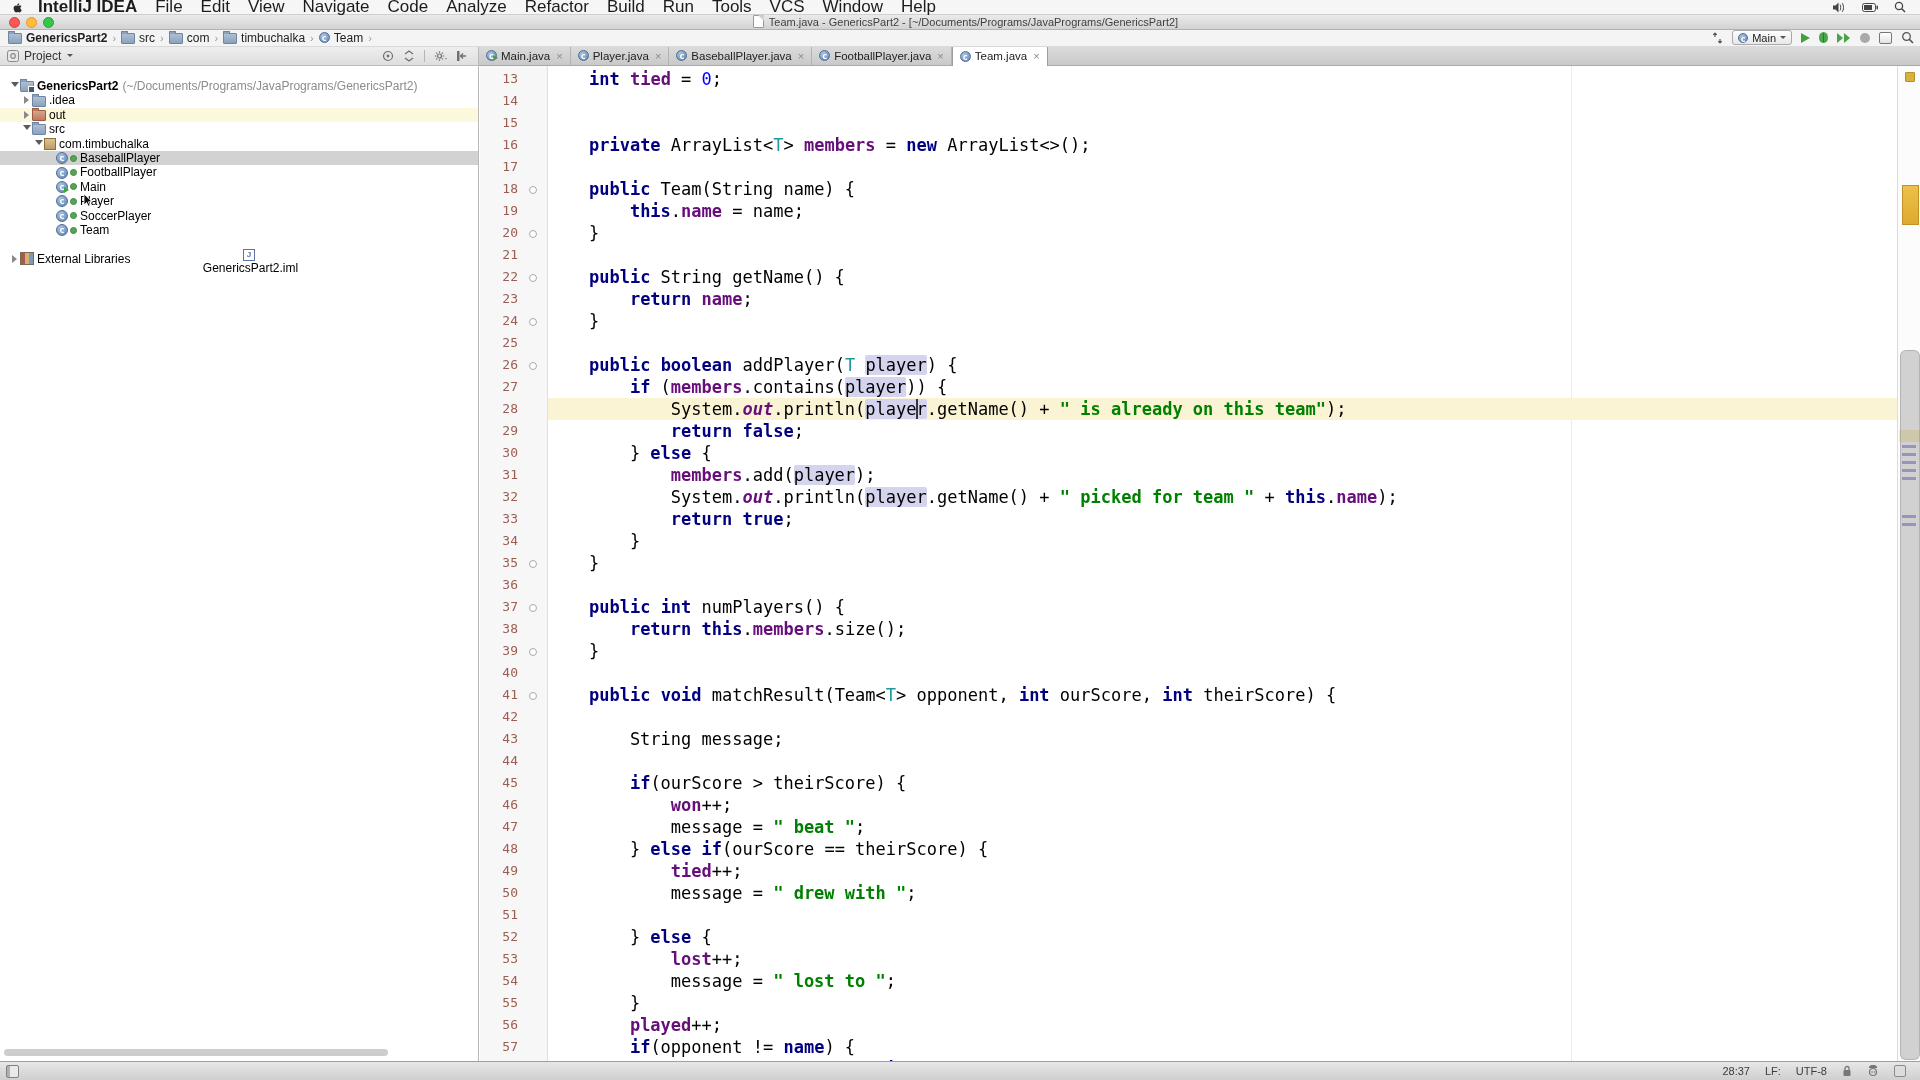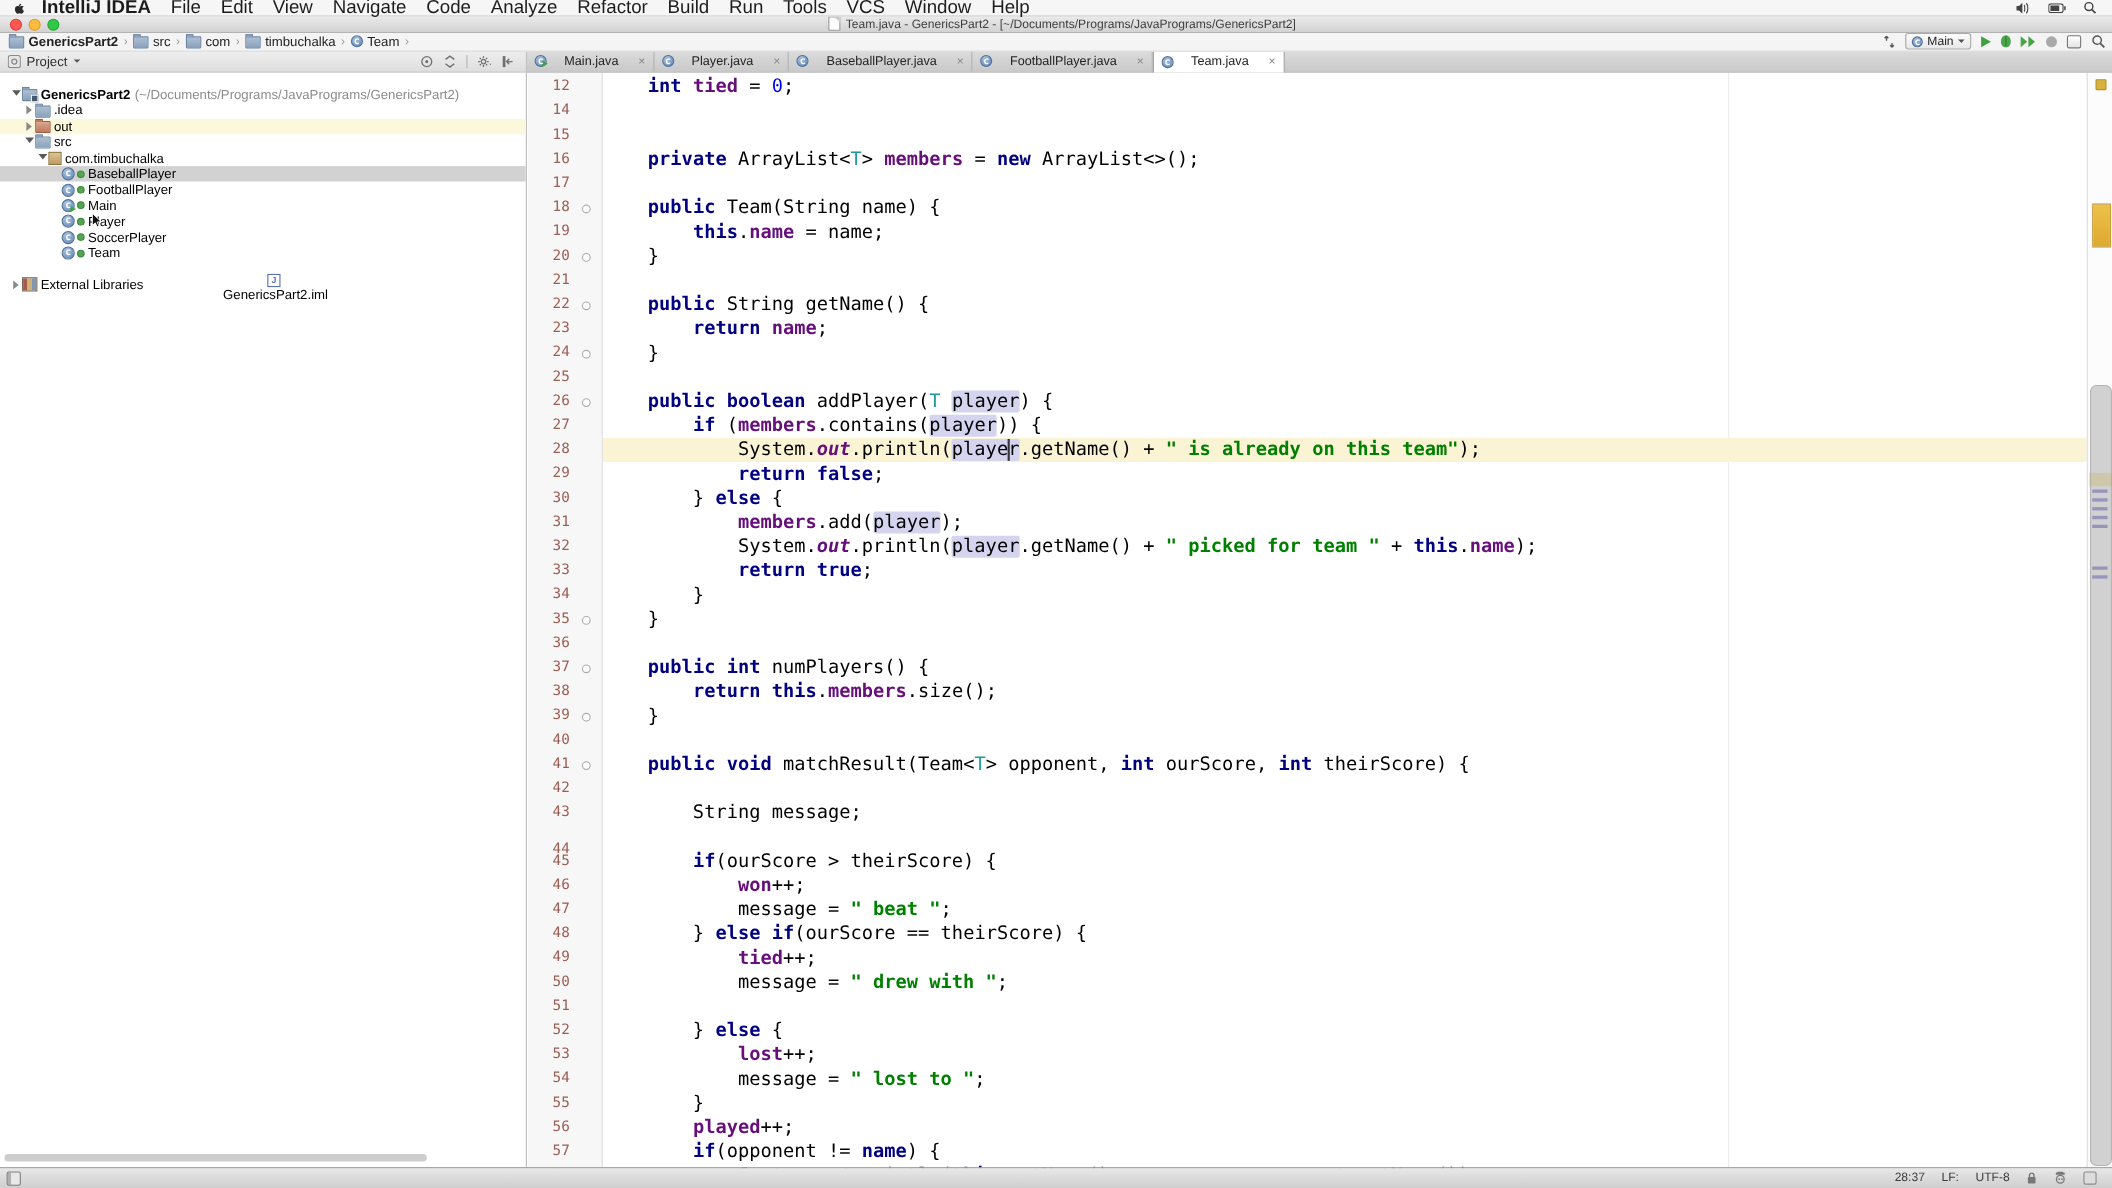--- a/index.html
+++ b/index.html
@@ -41,21 +41,21 @@
   .stop-ic{width:10px;height:10px;border-radius:50%;background:#a9a9a9;}
   .win-ic{width:11px;height:10px;border:1px solid #777;border-radius:2px;background:linear-gradient(#fff,#e4e4e4);}
   
   #phead{position:absolute;left:0;top:46px;width:479px;height:20px;background:linear-gradient(#efefef,#dedede);
          border-bottom:1px solid #bcbcbc;border-right:1px solid #b9b9b9;display:flex;align-items:center;
          font-size:12px;color:#333;z-index:47;box-sizing:border-box;}
   #phead .ph-ic{margin:0 5px 0 7px;}
   #phead .hicons{margin-left:auto;display:flex;align-items:center;gap:9px;padding-right:10px;}
   #tabbar{position:absolute;left:479px;top:46px;right:0;height:20px;background:linear-gradient(#dcdcdc,#c9c9c9);
           border-bottom:1px solid #a9a9a9;display:flex;align-items:stretch;z-index:47;box-sizing:border-box;}
-  .tab{display:flex;align-items:center;gap:16px;padding:0 7px;font-size:11.5px;color:#222;border-right:1px solid #b2b2b2;}
+  .tab{display:flex;align-items:center;gap:4px;padding:0 7px;font-size:11.5px;color:#222;border-right:1px solid #b2b2b2;}
   .tab .x{color:#8a8a8a;font-size:11px;margin-left:2px;}
   .tab.active{background:#ffffff;border-right:1px solid #9d9d9d;border-left:1px solid #9d9d9d;margin-bottom:-1px;}
   
   #ppanel{position:absolute;left:0;top:66px;width:479px;bottom:18px;background:#fff;border-right:1px solid #b9b9b9;
           overflow:hidden;box-sizing:border-box;z-index:10;}
   .trow{position:absolute;left:0;right:0;height:14.4px;line-height:14.4px;font-size:12px;color:#000;
         display:flex;align-items:center;white-space:nowrap;}
   .trow.sel{background:#d2d2d2;}
   .trow.hl{background:#fbf8dc;}
   .trow .lbl{margin-left:3px;}
@@ -366,21 +366,21 @@
           <span class="lbl">External Libraries</span>
         </div>
       </div>
     <div id="pscroll"></div>
   </div>
 
   <div id="editor">
     <div id="gutterbg"></div>
     <div id="marginline"></div>
     <div id="lines">
-        <div class="cl" style="top: 2px;"><span class="ln">12</span><span class="ct"><span class="tk-p">    </span><span class="tk-k">int</span><span class="tk-p"> </span><span class="tk-f">tied</span><span class="tk-p"> = </span><span class="tk-n">0</span><span class="tk-p">;</span></span></div>
+        <div class="cl" style="top: 2px;"><span class="ln">13</span><span class="ct"><span class="tk-p">    </span><span class="tk-k">int</span><span class="tk-p"> </span><span class="tk-f">tied</span><span class="tk-p"> = </span><span class="tk-n">0</span><span class="tk-p">;</span></span></div>
         <div class="cl" style="top: 24px;"><span class="ln">14</span><span class="ct"></span></div>
         <div class="cl" style="top: 46px;"><span class="ln">15</span><span class="ct"></span></div>
         <div class="cl" style="top: 68px;"><span class="ln">16</span><span class="ct"><span class="tk-p">    </span><span class="tk-k">private</span><span class="tk-p"> ArrayList&lt;</span><span class="tk-t">T</span><span class="tk-p">&gt; </span><span class="tk-f">members</span><span class="tk-p"> = </span><span class="tk-k">new</span><span class="tk-p"> ArrayList&lt;&gt;();</span></span></div>
         <div class="cl" style="top: 90px;"><span class="ln">17</span><span class="ct"></span></div>
         <div class="cl" style="top: 112px;"><span class="ln">18</span><span class="folddot"></span><span class="ct"><span class="tk-p">    </span><span class="tk-k">public</span><span class="tk-p"> Team(String name) {</span></span></div>
         <div class="cl" style="top: 134px;"><span class="ln">19</span><span class="ct"><span class="tk-p">        </span><span class="tk-k">this</span><span class="tk-p">.</span><span class="tk-f">name</span><span class="tk-p"> = name;</span></span></div>
         <div class="cl" style="top: 156px;"><span class="ln">20</span><span class="folddot"></span><span class="ct"><span class="tk-p">    }</span></span></div>
         <div class="cl" style="top: 178px;"><span class="ln">21</span><span class="ct"></span></div>
         <div class="cl" style="top: 200px;"><span class="ln">22</span><span class="folddot"></span><span class="ct"><span class="tk-p">    </span><span class="tk-k">public</span><span class="tk-p"> String getName() {</span></span></div>
         <div class="cl" style="top: 222px;"><span class="ln">23</span><span class="ct"><span class="tk-p">        </span><span class="tk-k">return</span><span class="tk-p"> </span><span class="tk-f">name</span><span class="tk-p">;</span></span></div>
@@ -397,21 +397,21 @@
         <div class="cl" style="top: 464px;"><span class="ln">34</span><span class="ct"><span class="tk-p">        }</span></span></div>
         <div class="cl" style="top: 486px;"><span class="ln">35</span><span class="folddot"></span><span class="ct"><span class="tk-p">    }</span></span></div>
         <div class="cl" style="top: 508px;"><span class="ln">36</span><span class="ct"></span></div>
         <div class="cl" style="top: 530px;"><span class="ln">37</span><span class="folddot"></span><span class="ct"><span class="tk-p">    </span><span class="tk-k">public</span><span class="tk-p"> </span><span class="tk-k">int</span><span class="tk-p"> numPlayers() {</span></span></div>
         <div class="cl" style="top: 552px;"><span class="ln">38</span><span class="ct"><span class="tk-p">        </span><span class="tk-k">return</span><span class="tk-p"> </span><span class="tk-k">this</span><span class="tk-p">.</span><span class="tk-f">members</span><span class="tk-p">.size();</span></span></div>
         <div class="cl" style="top: 574px;"><span class="ln">39</span><span class="folddot"></span><span class="ct"><span class="tk-p">    }</span></span></div>
         <div class="cl" style="top: 596px;"><span class="ln">40</span><span class="ct"></span></div>
         <div class="cl" style="top: 618px;"><span class="ln">41</span><span class="folddot"></span><span class="ct"><span class="tk-p">    </span><span class="tk-k">public</span><span class="tk-p"> </span><span class="tk-k">void</span><span class="tk-p"> matchResult(Team&lt;</span><span class="tk-t">T</span><span class="tk-p">&gt; opponent, </span><span class="tk-k">int</span><span class="tk-p"> ourScore, </span><span class="tk-k">int</span><span class="tk-p"> theirScore) {</span></span></div>
         <div class="cl" style="top: 640px;"><span class="ln">42</span><span class="ct"></span></div>
         <div class="cl" style="top: 662px;"><span class="ln">43</span><span class="ct"><span class="tk-p">        String message;</span></span></div>
-        <div class="cl" style="top: 684px; margin-top: 11px;"><span class="ln">44</span><span class="ct"></span></div>
+        <div class="cl" style="top: 684px;"><span class="ln">44</span><span class="ct"></span></div>
         <div class="cl" style="top: 706px;"><span class="ln">45</span><span class="ct"><span class="tk-p">        </span><span class="tk-k">if</span><span class="tk-p">(ourScore &gt; theirScore) {</span></span></div>
         <div class="cl" style="top: 728px;"><span class="ln">46</span><span class="ct"><span class="tk-p">            </span><span class="tk-f">won</span><span class="tk-p">++;</span></span></div>
         <div class="cl" style="top: 750px;"><span class="ln">47</span><span class="ct"><span class="tk-p">            message = </span><span class="tk-s">" beat "</span><span class="tk-p">;</span></span></div>
         <div class="cl" style="top: 772px;"><span class="ln">48</span><span class="ct"><span class="tk-p">        } </span><span class="tk-k">else</span><span class="tk-p"> </span><span class="tk-k">if</span><span class="tk-p">(ourScore == theirScore) {</span></span></div>
         <div class="cl" style="top: 794px;"><span class="ln">49</span><span class="ct"><span class="tk-p">            </span><span class="tk-f">tied</span><span class="tk-p">++;</span></span></div>
         <div class="cl" style="top: 816px;"><span class="ln">50</span><span class="ct"><span class="tk-p">            message = </span><span class="tk-s">" drew with "</span><span class="tk-p">;</span></span></div>
         <div class="cl" style="top: 838px;"><span class="ln">51</span><span class="ct"></span></div>
         <div class="cl" style="top: 860px;"><span class="ln">52</span><span class="ct"><span class="tk-p">        } </span><span class="tk-k">else</span><span class="tk-p"> {</span></span></div>
         <div class="cl" style="top: 882px;"><span class="ln">53</span><span class="ct"><span class="tk-p">            </span><span class="tk-f">lost</span><span class="tk-p">++;</span></span></div>
         <div class="cl" style="top: 904px;"><span class="ln">54</span><span class="ct"><span class="tk-p">            message = </span><span class="tk-s">" lost to "</span><span class="tk-p">;</span></span></div>

